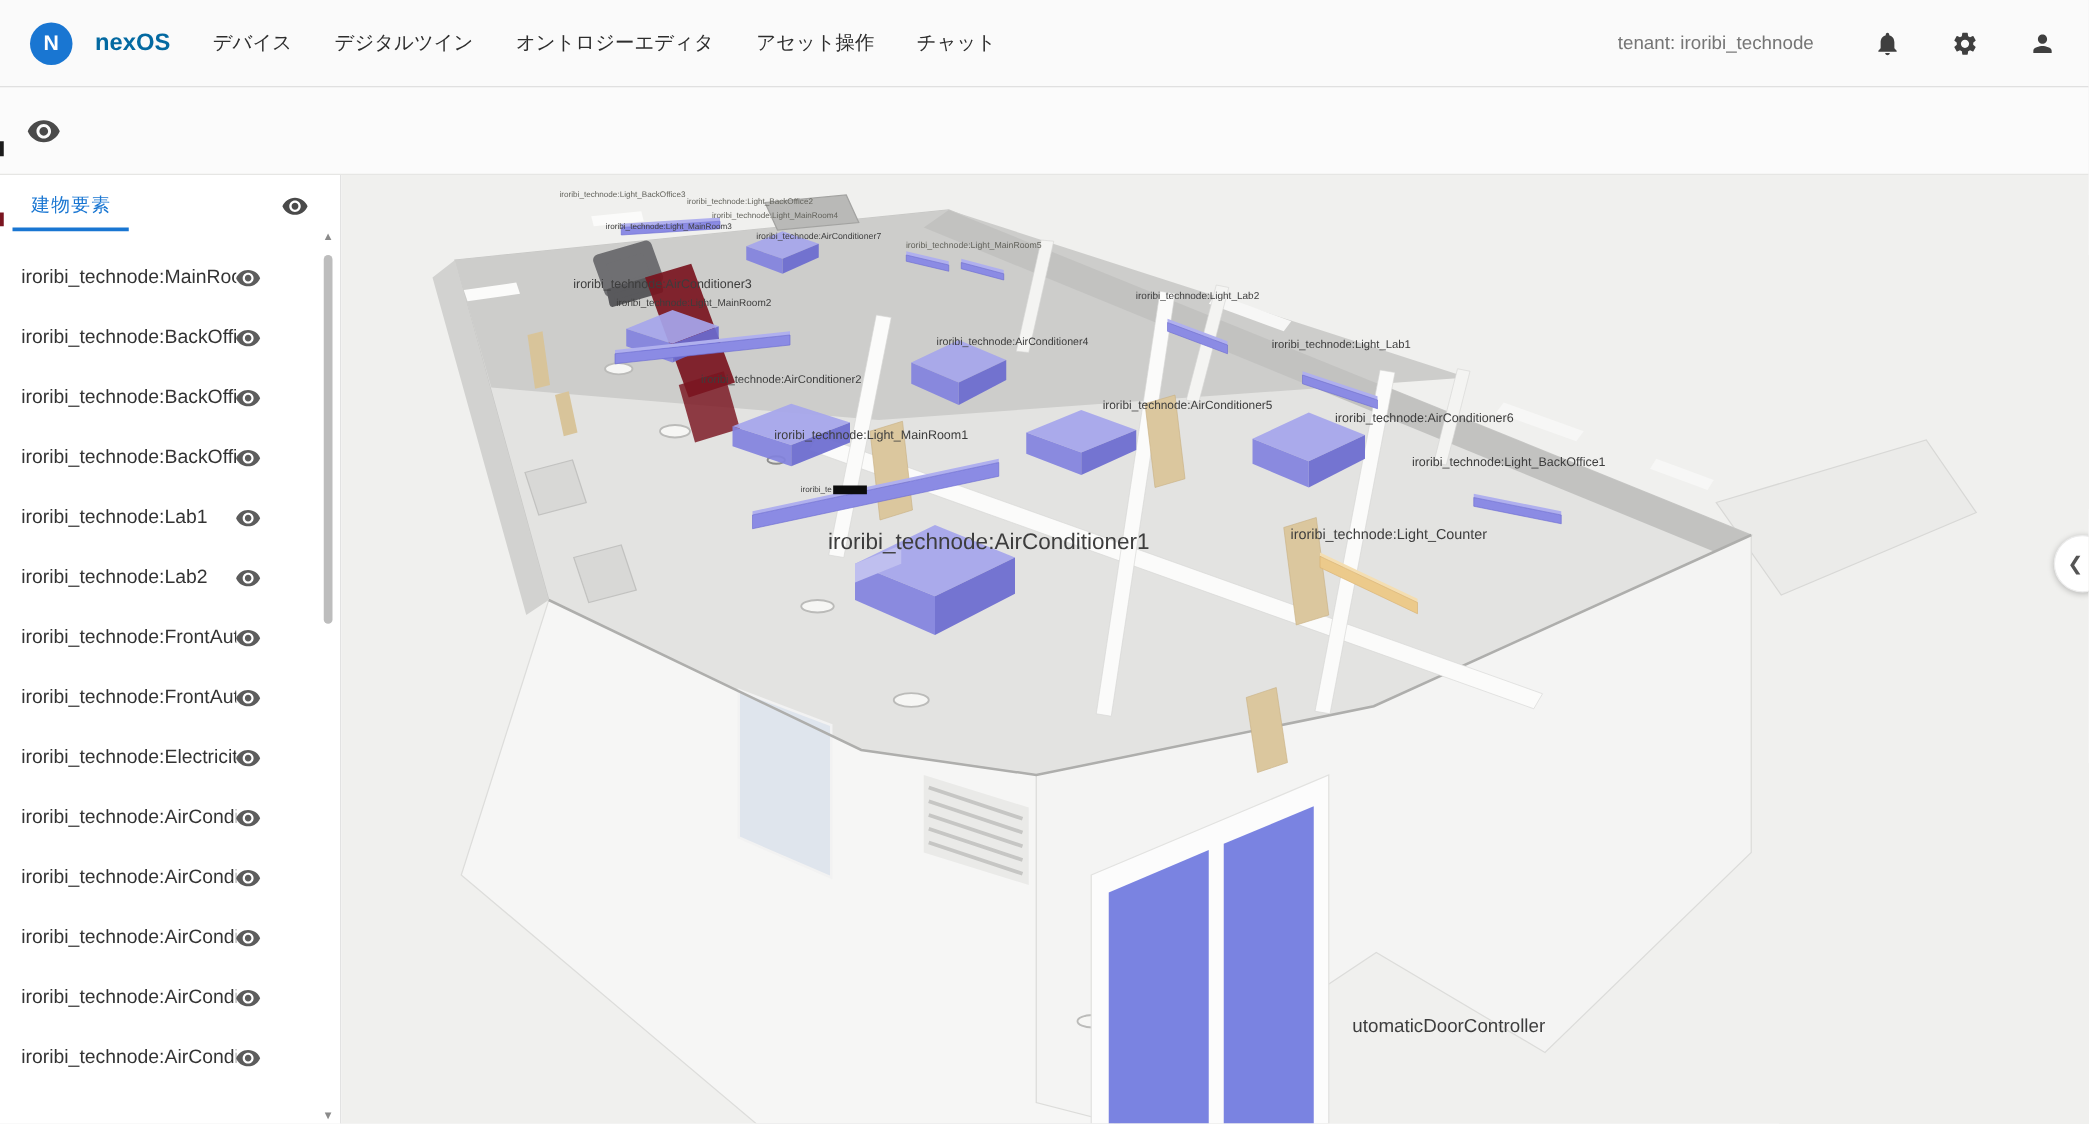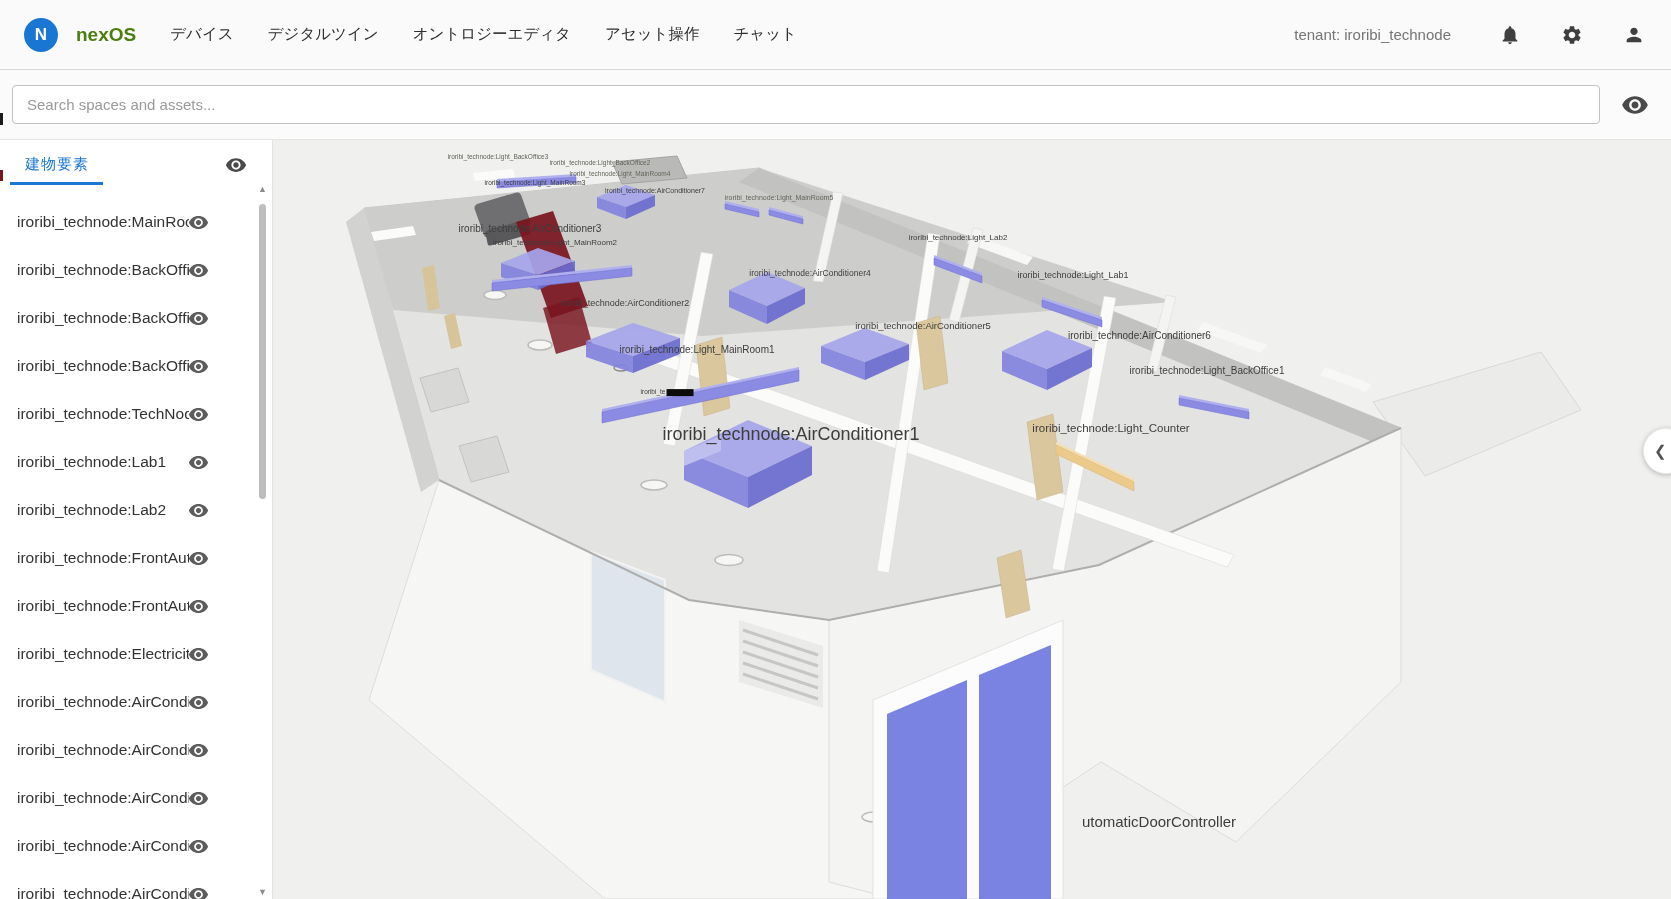--- a/index.html
+++ b/index.html
@@ -3,21 +3,21 @@
 <meta charset="utf-8">
 <style>
   html,body{margin:0;padding:0;background:#e8e8e8;}
   *{box-sizing:border-box;font-family:"Liberation Sans","DejaVu Sans",sans-serif;}
   #app{position:relative;width:1671px;height:899px;background:#fff;overflow:hidden;}
 
   
   header{height:70px;background:#fafafa;border-bottom:1px solid #d8d8d8;display:flex;align-items:center;justify-content:space-between;padding:0 26px 0 24px;}
   .nav-left{display:flex;align-items:center;gap:30px;}
   .logo{width:34px;height:34px;border-radius:50%;background:#1976d2;color:#fff;display:flex;align-items:center;justify-content:center;font-weight:bold;font-size:17px;}
-  .brand{font-size:19px;font-weight:700;color:#4d7c0f;margin-left:-12px;}
+  .brand{font-size:19px;font-weight:700;color:#0369a1;margin-left:-12px;}
   .nav-items{display:flex;gap:34px;margin-left:4px;}
   .nav-item{font-size:15.5px;color:#2d2d2d;cursor:pointer;white-space:nowrap;}
   .nav-right{display:flex;align-items:center;gap:40px;}
   .tenant{font-size:15px;color:#757575;margin-right:8px;}
   .nbicon{width:22px;height:22px;color:#3f3f3f;cursor:pointer;}
   .nbicon svg{width:100%;height:100%;fill:currentColor;}
 
   
   .searchrow{height:70px;background:#fbfbfb;display:flex;align-items:center;border-bottom:1px solid #e6e6e4;}
   .searchrow input{flex:1;height:39px;margin-left:12px;border:1px solid #c2c2c2;border-radius:4px;padding:0 14px;font-size:15px;color:#333;background:#fff;outline:none;}
@@ -86,21 +86,20 @@
       </span>
       <span class="nbicon">
         <svg viewBox="0 0 24 24">
             <path d="M12 12c2.21 0 4-1.79 4-4s-1.79-4-4-4-4 1.79-4 4 1.79 4 4 4zm0 2c-2.67 0-8 1.34-8 4v2h16v-2c0-2.66-5.33-4-8-4z"></path>
           </svg>
       </span>
     </div>
   </header>
 
   <div class="searchrow">
-    <input type="text" placeholder="Search spaces and assets..." style="">
     <span class="eye-lg">
       <svg viewBox="0 0 24 24">
           <path d="M12 4.5C7 4.5 2.73 7.61 1 12c1.73 4.39 6 7.5 11 7.5s9.27-3.11 11-7.5c-1.73-4.39-6-7.5-11-7.5zM12 17c-2.76 0-5-2.24-5-5s2.24-5 5-5 5 2.24 5 5-2.24 5-5 5zm0-8c-1.66 0-3 1.34-3 3s1.34 3 3 3 3-1.34 3-3-1.34-3-3-3z"></path>
         </svg>
     </span>
   </div>
 
   <div class="content">
     <aside>
       <div class="tabrow">
@@ -131,28 +130,20 @@
           <div class="s-item">
     <span class="s-label">iroribi_technode:BackOffi</span>
     <span class="eye-row">
       <svg viewBox="0 0 24 24">
                 <path d="M12 4.5C7 4.5 2.73 7.61 1 12c1.73 4.39 6 7.5 11 7.5s9.27-3.11 11-7.5c-1.73-4.39-6-7.5-11-7.5zM12 17c-2.76 0-5-2.24-5-5s2.24-5 5-5 5 2.24 5 5-2.24 5-5 5zm0-8c-1.66 0-3 1.34-3 3s1.34 3 3 3 3-1.34 3-3-1.34-3-3-3z"></path>
               </svg>
     </span>
   </div>
           <div class="s-item">
     <span class="s-label">iroribi_technode:BackOffi</span>
-    <span class="eye-row">
-      <svg viewBox="0 0 24 24">
-                <path d="M12 4.5C7 4.5 2.73 7.61 1 12c1.73 4.39 6 7.5 11 7.5s9.27-3.11 11-7.5c-1.73-4.39-6-7.5-11-7.5zM12 17c-2.76 0-5-2.24-5-5s2.24-5 5-5 5 2.24 5 5-2.24 5-5 5zm0-8c-1.66 0-3 1.34-3 3s1.34 3 3 3 3-1.34 3-3-1.34-3-3-3z"></path>
-              </svg>
-    </span>
-  </div>
-          <div class="s-item">
-    <span class="s-label">iroribi_technode:TechNod</span>
     <span class="eye-row">
       <svg viewBox="0 0 24 24">
                 <path d="M12 4.5C7 4.5 2.73 7.61 1 12c1.73 4.39 6 7.5 11 7.5s9.27-3.11 11-7.5c-1.73-4.39-6-7.5-11-7.5zM12 17c-2.76 0-5-2.24-5-5s2.24-5 5-5 5 2.24 5 5-2.24 5-5 5zm0-8c-1.66 0-3 1.34-3 3s1.34 3 3 3 3-1.34 3-3-1.34-3-3-3z"></path>
               </svg>
     </span>
   </div>
           <div class="s-item">
     <span class="s-label">iroribi_technode:Lab1</span>
     <span class="eye-row">
       <svg viewBox="0 0 24 24">
@@ -402,21 +393,21 @@
           <div class="lbl lbl-muted" style="left: 347px; top: 33px; font-size: 6.5px;">iroribi_technode:Light_MainRoom4</div>
           <div class="lbl" style="left: 262px; top: 42px; font-size: 6.5px;">iroribi_technode:Light_MainRoom3</div>
           <div class="lbl" style="left: 382px; top: 50px; font-size: 7px;">iroribi_technode:AirConditioner7</div>
           <div class="lbl lbl-muted" style="left: 506px; top: 57px; font-size: 7px;">iroribi_technode:Light_MainRoom5</div>
           <div class="lbl" style="left: 685px; top: 97px; font-size: 8px;">iroribi_technode:Light_Lab2</div>
           <div class="lbl" style="left: 257px; top: 88px; font-size: 10px;">iroribi_technode:AirConditioner3</div>
           <div class="lbl" style="left: 282px; top: 102px; font-size: 8px;">iroribi_technode:Light_MainRoom2</div>
           <div class="lbl" style="left: 537px; top: 133px; font-size: 8.5px;">iroribi_technode:AirConditioner4</div>
           <div class="lbl" style="left: 800px; top: 135px; font-size: 9px;">iroribi_technode:Light_Lab1</div>
           <div class="lbl" style="left: 352px; top: 163px; font-size: 9px;">iroribi_technode:AirConditioner2</div>
-          <div class="lbl" style="left: 650px; top: 185px; font-size: 9.5px;">iroribi_technode:AirConditioner5</div>
+          <div class="lbl" style="left: 677px; top: 185px; font-size: 9.5px;">iroribi_technode:AirConditioner5</div>
           <div class="lbl" style="left: 849px; top: 195px; font-size: 10px; padding-left: 35px;">iroribi_technode:AirConditioner6</div>
           <div class="lbl" style="left: 424px; top: 209px; font-size: 10px;">iroribi_technode:Light_MainRoom1</div>
           <div class="lbl" style="left: 934px; top: 230px; font-size: 10px;">iroribi_technode:Light_BackOffice1</div>
           <div class="lbl lbl-overlap" style="left: 394px; top: 252px; font-size: 6.5px;">iroribi_te</div>
           <div class="lbl" style="left: 518px; top: 294px; font-size: 18px;">iroribi_technode:AirConditioner1</div>
           <div class="lbl" style="left: 838px; top: 288px; font-size: 11.5px;">iroribi_technode:Light_Counter</div>
           <div class="lbl" style="left: 850px; top: 681px; font-size: 15px; margin-left: 36px;">utomaticDoorController</div>
         </div>
 
       <button class="collapse">❮</button>

